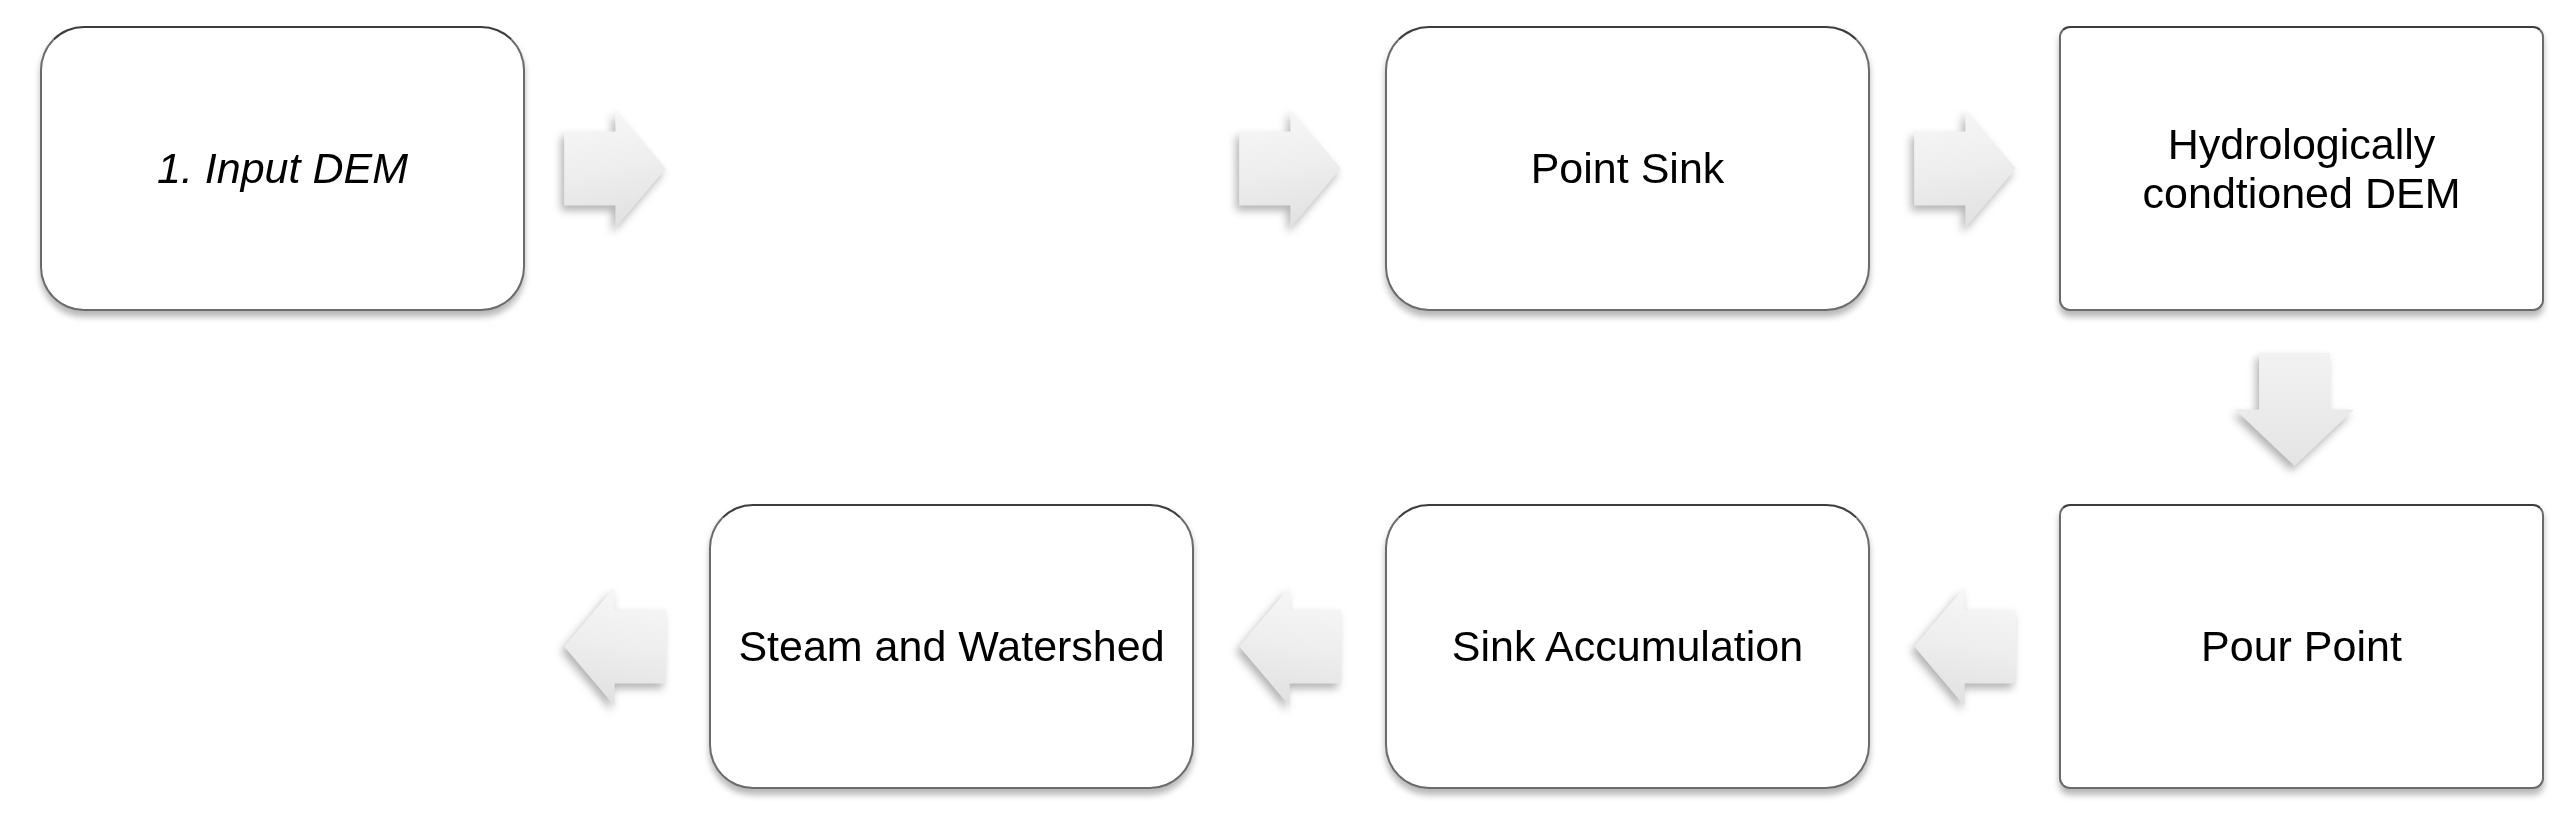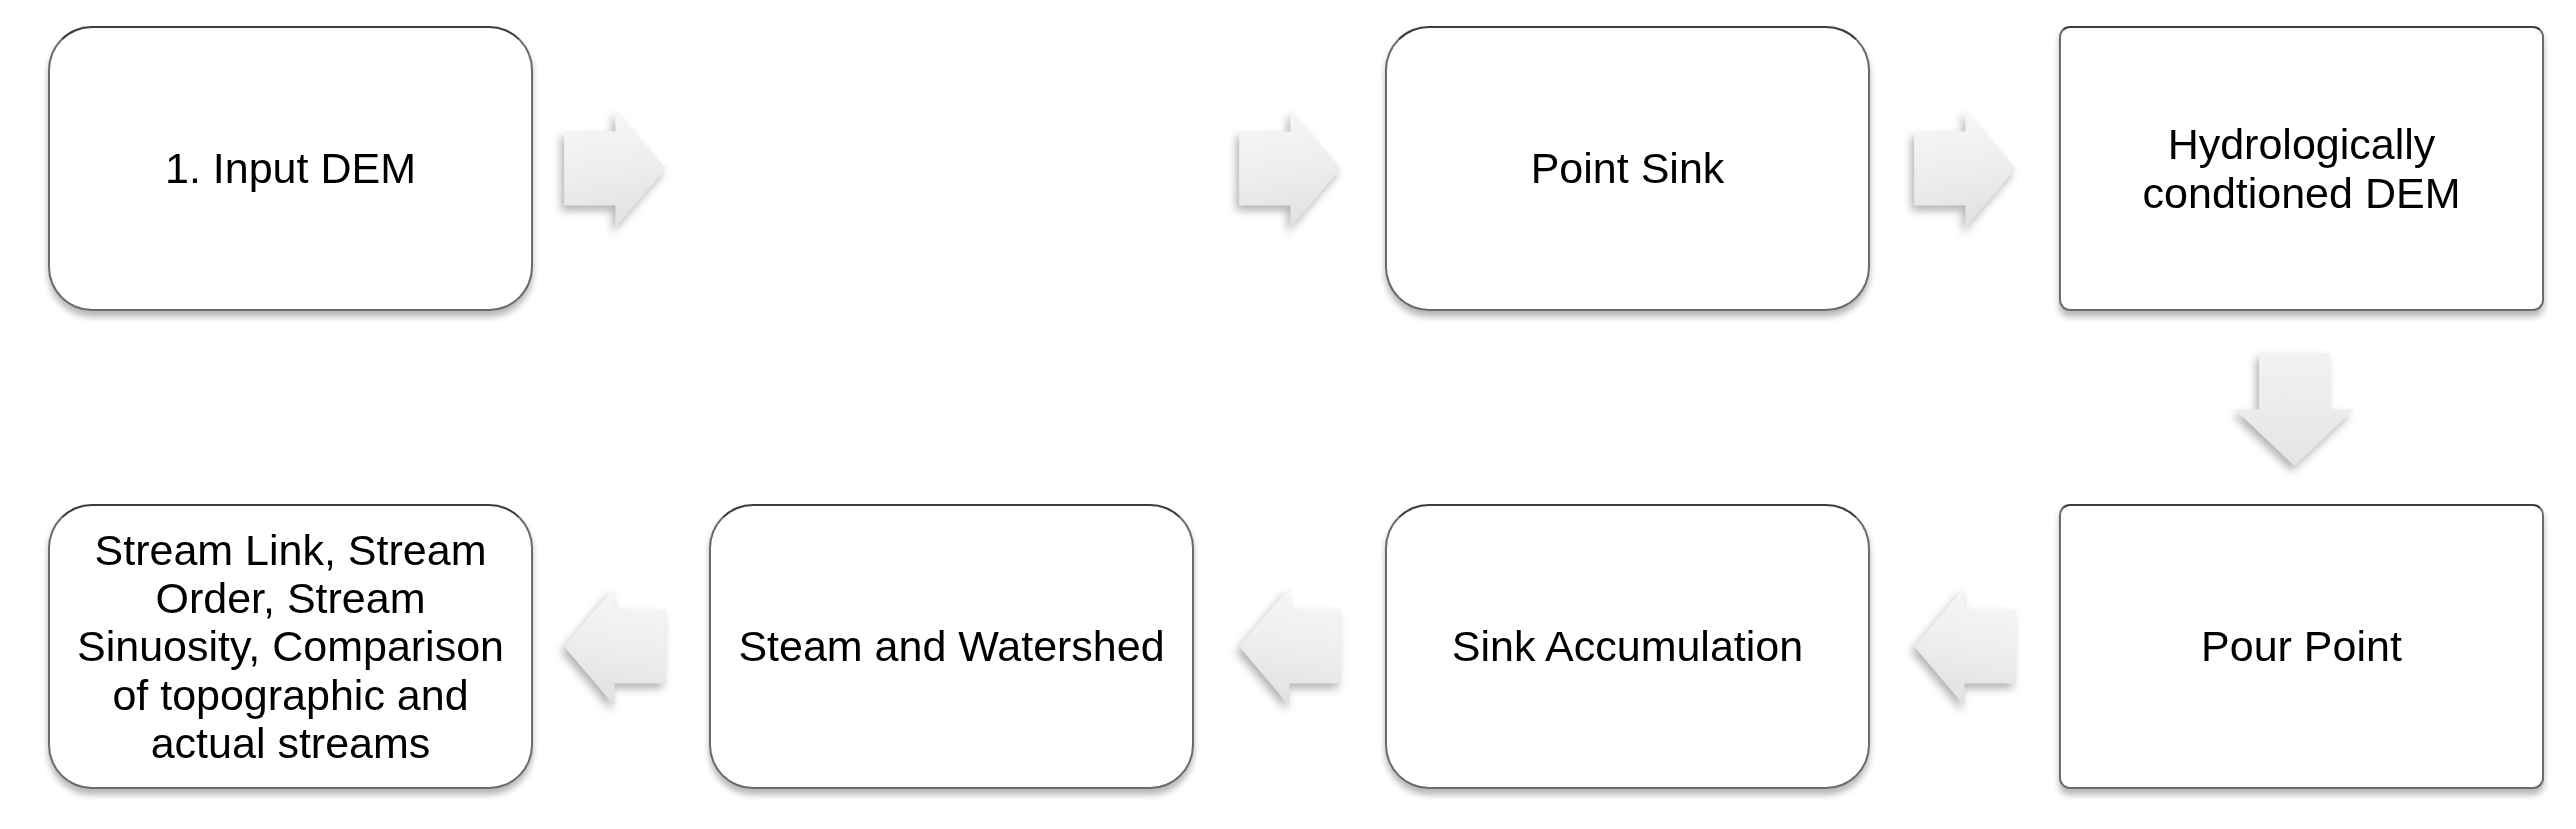--- a/index.html
+++ b/index.html
@@ -33,21 +33,21 @@
     align-items: center;
     justify-content: center;
     text-align: center;
     padding: 0 12px;
     font-size: 43px;
     line-height: 1.12;
     color: #000000;
   }
   .row1 { top: 26px; }
   .row2 { top: 504px; }
-  .c1 { left: 48px; }
+  .c1 { left: 40px; font-style: italic; }
   .c2 { left: 709px; }
   .c3 { left: 1385px; }
   .c4 { left: 2059px; border-radius: 11px; }
 
   .arrow {
     position: absolute;
     filter: drop-shadow(-3px 5.3px 4.5px rgba(0,0,0,0.30));
   }
   .arrow svg { display: block; }
   .arrow.left svg { transform: scaleX(-1); }
@@ -93,23 +93,20 @@
 
   <div class="node row2 c4">
     <span>Pour Point</span>
   </div>
   <div class="node row2 c3">
     <span>Sink Accumulation</span>
   </div>
   <div class="node row2 c2">
     <span>Steam and Watershed</span>
   </div>
-  <div class="node row2 c1">
-    <span>Stream Link, Stream Order, Stream Sinuosity, Comparison of topographic and actual streams</span>
-  </div>
 
   <div class="arrow ar1">
     <svg width="102" height="119" viewBox="0 0 135 158">
       <polygon points="0,30 68,30 68,0 135,79 68,158 68,128 0,128" fill="url(#arrowGrad)"></polygon>
     </svg>
   </div>
   <div class="arrow ar2">
     <svg width="102" height="119" viewBox="0 0 135 158">
       <polygon points="0,30 68,30 68,0 135,79 68,158 68,128 0,128" fill="url(#arrowGrad)"></polygon>
     </svg>

